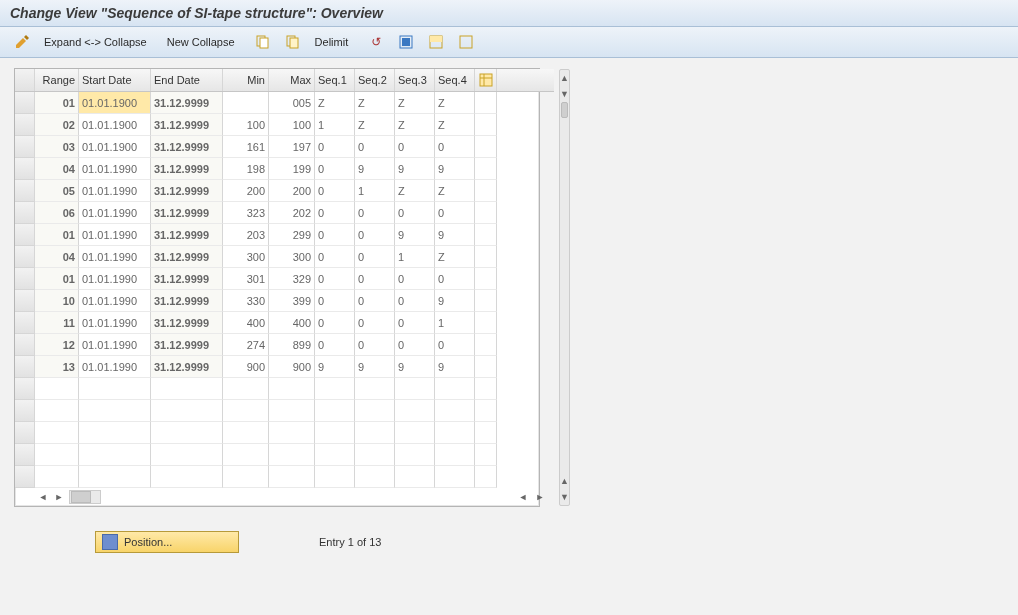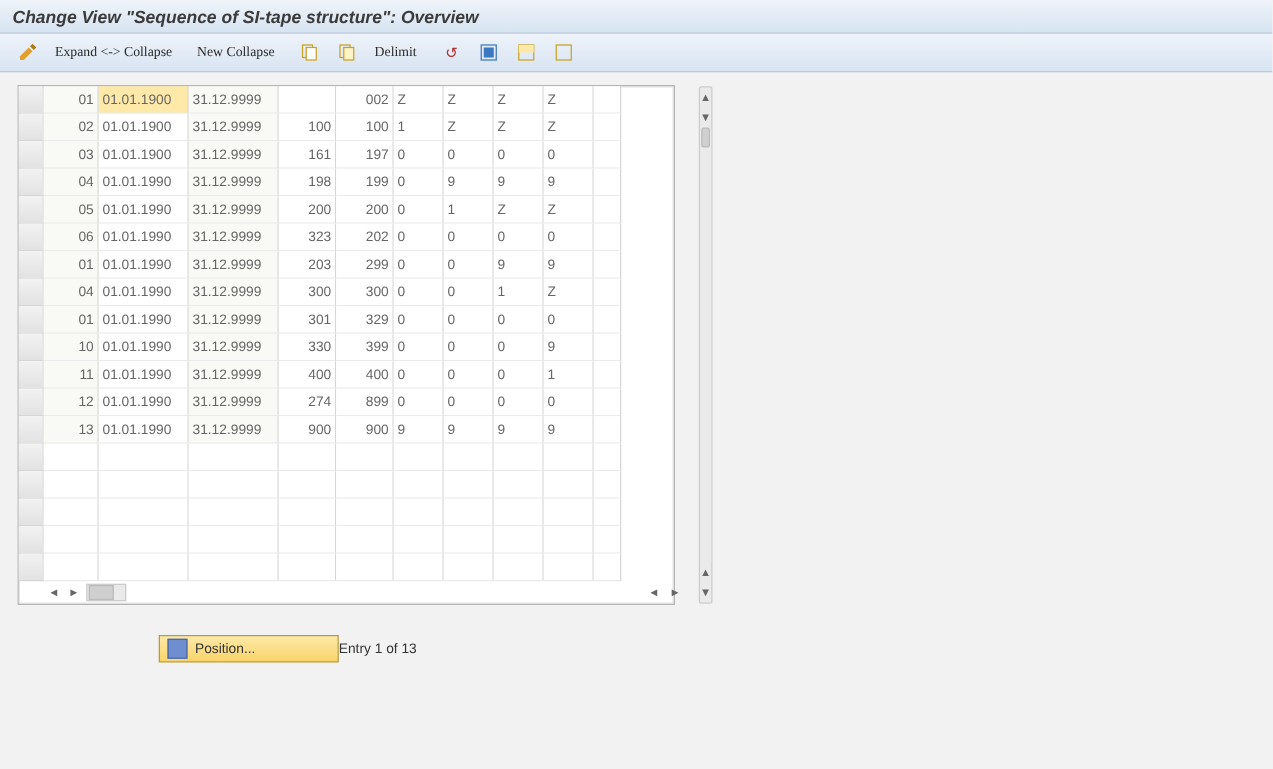--- a/index.html
+++ b/index.html
@@ -35,21 +35,21 @@
     gap: 6px;
   }
   .tb-btn {
     display: inline-flex;
     align-items: center;
     height: 20px;
     padding: 0 4px;
     cursor: pointer;
     color: #2a2a2a;
   }
-  .tb-text { margin-right: 6px; font-family: Liberation Serif, serif; }
+  .tb-text { margin-right: 6px; }
   .tb-icon {
     width: 16px; height: 16px;
     display: inline-flex; align-items:center; justify-content:center;
     font-size: 12px;
   }
   .ic-pencil { color:#e0a030;}
   .ic-copy { color:#c9a227;}
   .ic-copy2 { color:#c9a227;}
   .ic-undo { color:#a33;}
   .ic-sel { color:#3a78c2;}
@@ -90,21 +90,21 @@
   .col-sel { width: 20px; background: linear-gradient(#f2f2f2,#e2e2e2);}
   .col-range { width: 44px; justify-content:flex-end;}
   .col-start { width: 72px; }
   .col-end   { width: 72px; }
   .col-min   { width: 46px; justify-content:flex-end;}
   .col-max   { width: 46px; justify-content:flex-end;}
   .col-seq   { width: 40px; }
   .col-settings { width: 22px; justify-content:center; background: linear-gradient(#f7f7f7,#e6e6e6);}
   .gd-cell.col-sel { background: linear-gradient(#f2f2f2,#e2e2e2); border-bottom:1px solid #d6d6d6;}
   .gd-cell { background:#fff; color:#666; border-bottom:1px solid #eaeaea;}
-  .gd-cell.ro { background:#f9f9f5;}
+  .gd-cell.ro { background:#f9f9f5;font-weight:bold;}
   .gd-cell.sel-cell { background:#ffe9a8;}
 
   .grid-body { }
   .grid-row.empty .gd-cell:not(.col-sel) { background:#fff;}
   .grid-flex { display:flex; }
   .grid-left { flex: 0 0 auto; }
   .vscroll {
     width: 17px;
     margin-left: 5px;
     background:#eaeaea;
@@ -124,33 +124,34 @@
   .h-arrow { width:16px;height:16px;display:flex;align-items:center;justify-content:center;font-size:9px;color:#666; cursor:pointer;}
   .h-track { flex:0 0 30px; height:12px; background:#eaeaea; border:1px solid #ccc; margin:0 2px; position:relative;}
   .h-thumb { position:absolute; left:1px; top:0; bottom:0; width:18px; background:#cfcfcf; border:1px solid #bbb;}
   .hscroll-right { margin-left:auto; display:flex; align-items:center; gap:1px; padding-right:6px;}
 
   .pos-bar {
     margin-top: 24px;
     display:flex; align-items:center;
   }
   .pos-btn {
-    margin-left: 113px;
+    margin-left: 81px;
     width: 130px;
     height: 20px;
     background: linear-gradient(#ffe9a8,#f8d46a);
     border:1px solid #b79a3a;
     display:flex; align-items:center;
     padding:0 6px;
     gap:6px;
     color:#333;
     cursor:pointer;
   }
   .pos-btn .picn { width:14px;height:14px; background:#6e8ecf; border:1px solid #4a6aa8;}
   .entry-txt {
+    margin-left: 80px;
     color:#333;
   }
 
   .watermark {
     position:absolute;
     top: 45px; left: 270px;
     font-size: 22px;
     color: rgba(214,120,40,0.18);
     font-weight:bold;
     letter-spacing:1px;
@@ -219,28 +220,47 @@
       </span>
     </span>
 </div>
 
 <div class="work-area" style="position:relative">
   <span class="watermark">www.tutorialkart.com</span>
 
   <div class="grid-wrap">
     <div class="grid-flex">
       <div class="grid-left">
+        <div class="grid-head">
+          <div class="gh-cell col-sel"></div>
+          <div class="gh-cell col-range">Range</div>
+          <div class="gh-cell col-start">Start Date</div>
+          <div class="gh-cell col-end">End Date</div>
+          <div class="gh-cell col-min">Min</div>
+          <div class="gh-cell col-max">Max</div>
+          <div class="gh-cell col-seq">Seq.1</div>
+          <div class="gh-cell col-seq">Seq.2</div>
+          <div class="gh-cell col-seq">Seq.3</div>
+          <div class="gh-cell col-seq">Seq.4</div>
+          <div class="gh-cell col-settings">
+            <svg width="14" height="14" viewBox="0 0 14 14">
+                <rect x="1" y="1" width="12" height="12" fill="#ffe9a8" stroke="#c9a227"></rect>
+                <line x1="1" y1="5" x2="13" y2="5" stroke="#c9a227"></line>
+                <line x1="5" y1="1" x2="5" y2="13" stroke="#c9a227"></line>
+              </svg>
+          </div>
+        </div>
         <div class="grid-body" id="grid-body">
             <div class="grid-row">
               <div class="gd-cell col-sel"></div>
               <div class="gd-cell col-range ro">01</div>
               <div class="gd-cell col-start sel-cell">01.01.1900</div>
               <div class="gd-cell col-end ro">31.12.9999</div>
               <div class="gd-cell col-min"></div>
-              <div class="gd-cell col-max">002</div>
+              <div class="gd-cell col-max">005</div>
               <div class="gd-cell col-seq">Z</div>
               <div class="gd-cell col-seq">Z</div>
               <div class="gd-cell col-seq">Z</div>
               <div class="gd-cell col-seq">Z</div>
               <div class="gd-cell col-settings"></div>
             </div>
             <div class="grid-row">
               <div class="gd-cell col-sel"></div>
               <div class="gd-cell col-range ro">02</div>
               <div class="gd-cell col-start ">01.01.1900</div>

